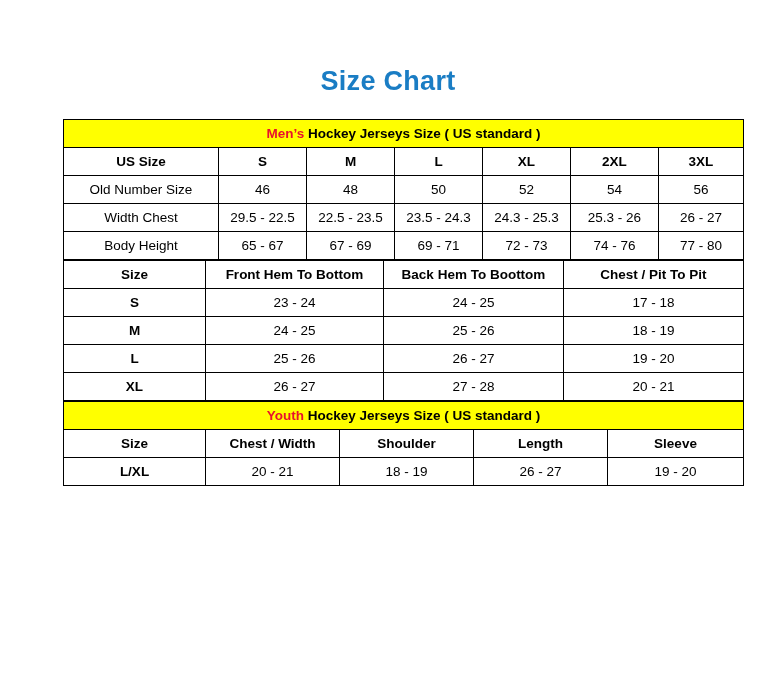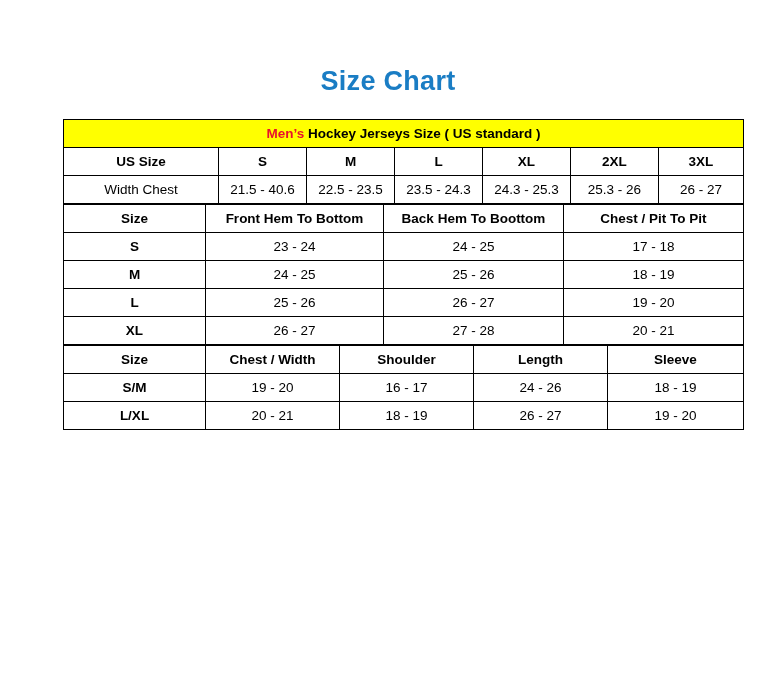--- a/index.html
+++ b/index.html
@@ -84,27 +84,45 @@
       <tr>
         <td class="colhead">US Size</td>
         <td class="colhead">S</td>
         <td class="colhead">M</td>
         <td class="colhead">L</td>
         <td class="colhead">XL</td>
         <td class="colhead">2XL</td>
         <td class="colhead">3XL</td>
       </tr>
       <tr>
+        <td class="rowhead">Old Number Size</td>
+        <td>46</td>
+        <td>48</td>
+        <td>50</td>
+        <td>52</td>
+        <td>54</td>
+        <td>56</td>
+      </tr>
+      <tr>
         <td class="rowhead">Width Chest</td>
-        <td>21.5 - 40.6</td>
+        <td>29.5 - 22.5</td>
         <td>22.5 - 23.5</td>
         <td>23.5 - 24.3</td>
         <td>24.3 - 25.3</td>
         <td>25.3 - 26</td>
         <td>26 - 27</td>
+      </tr>
+      <tr>
+        <td class="rowhead">Body Height</td>
+        <td>65 - 67</td>
+        <td>67 - 69</td>
+        <td>69 - 71</td>
+        <td>72 - 73</td>
+        <td>74 - 76</td>
+        <td>77 - 80</td>
       </tr>
     </tbody>
   </table>
 
   <table class="size-table">
     <colgroup>
       <col style="width:142px">
         <col style="width:178px">
         <col style="width:180px">
         <col style="width:180px">
@@ -146,32 +164,28 @@
   <table class="size-table">
     <colgroup>
       <col style="width:142px">
         <col style="width:134px">
         <col style="width:134px">
         <col style="width:134px">
         <col style="width:136px">
     </colgroup>
     <tbody>
       <tr>
+        <td class="banner" colspan="5"><span class="accent">Youth</span><span class="rest"> Hockey Jerseys Size ( US standard )</span></td>
+      </tr>
+      <tr>
         <td class="colhead">Size</td>
         <td class="colhead">Chest / Width</td>
         <td class="colhead">Shoulder</td>
         <td class="colhead">Length</td>
         <td class="colhead">Sleeve</td>
-      </tr>
-      <tr>
-        <td class="rowhead-bold">S/M</td>
-        <td>19 - 20</td>
-        <td>16 - 17</td>
-        <td>24 - 26</td>
-        <td>18 - 19</td>
       </tr>
       <tr>
         <td class="rowhead-bold">L/XL</td>
         <td>20 - 21</td>
         <td>18 - 19</td>
         <td>26 - 27</td>
         <td>19 - 20</td>
       </tr>
     </tbody>
   </table>

